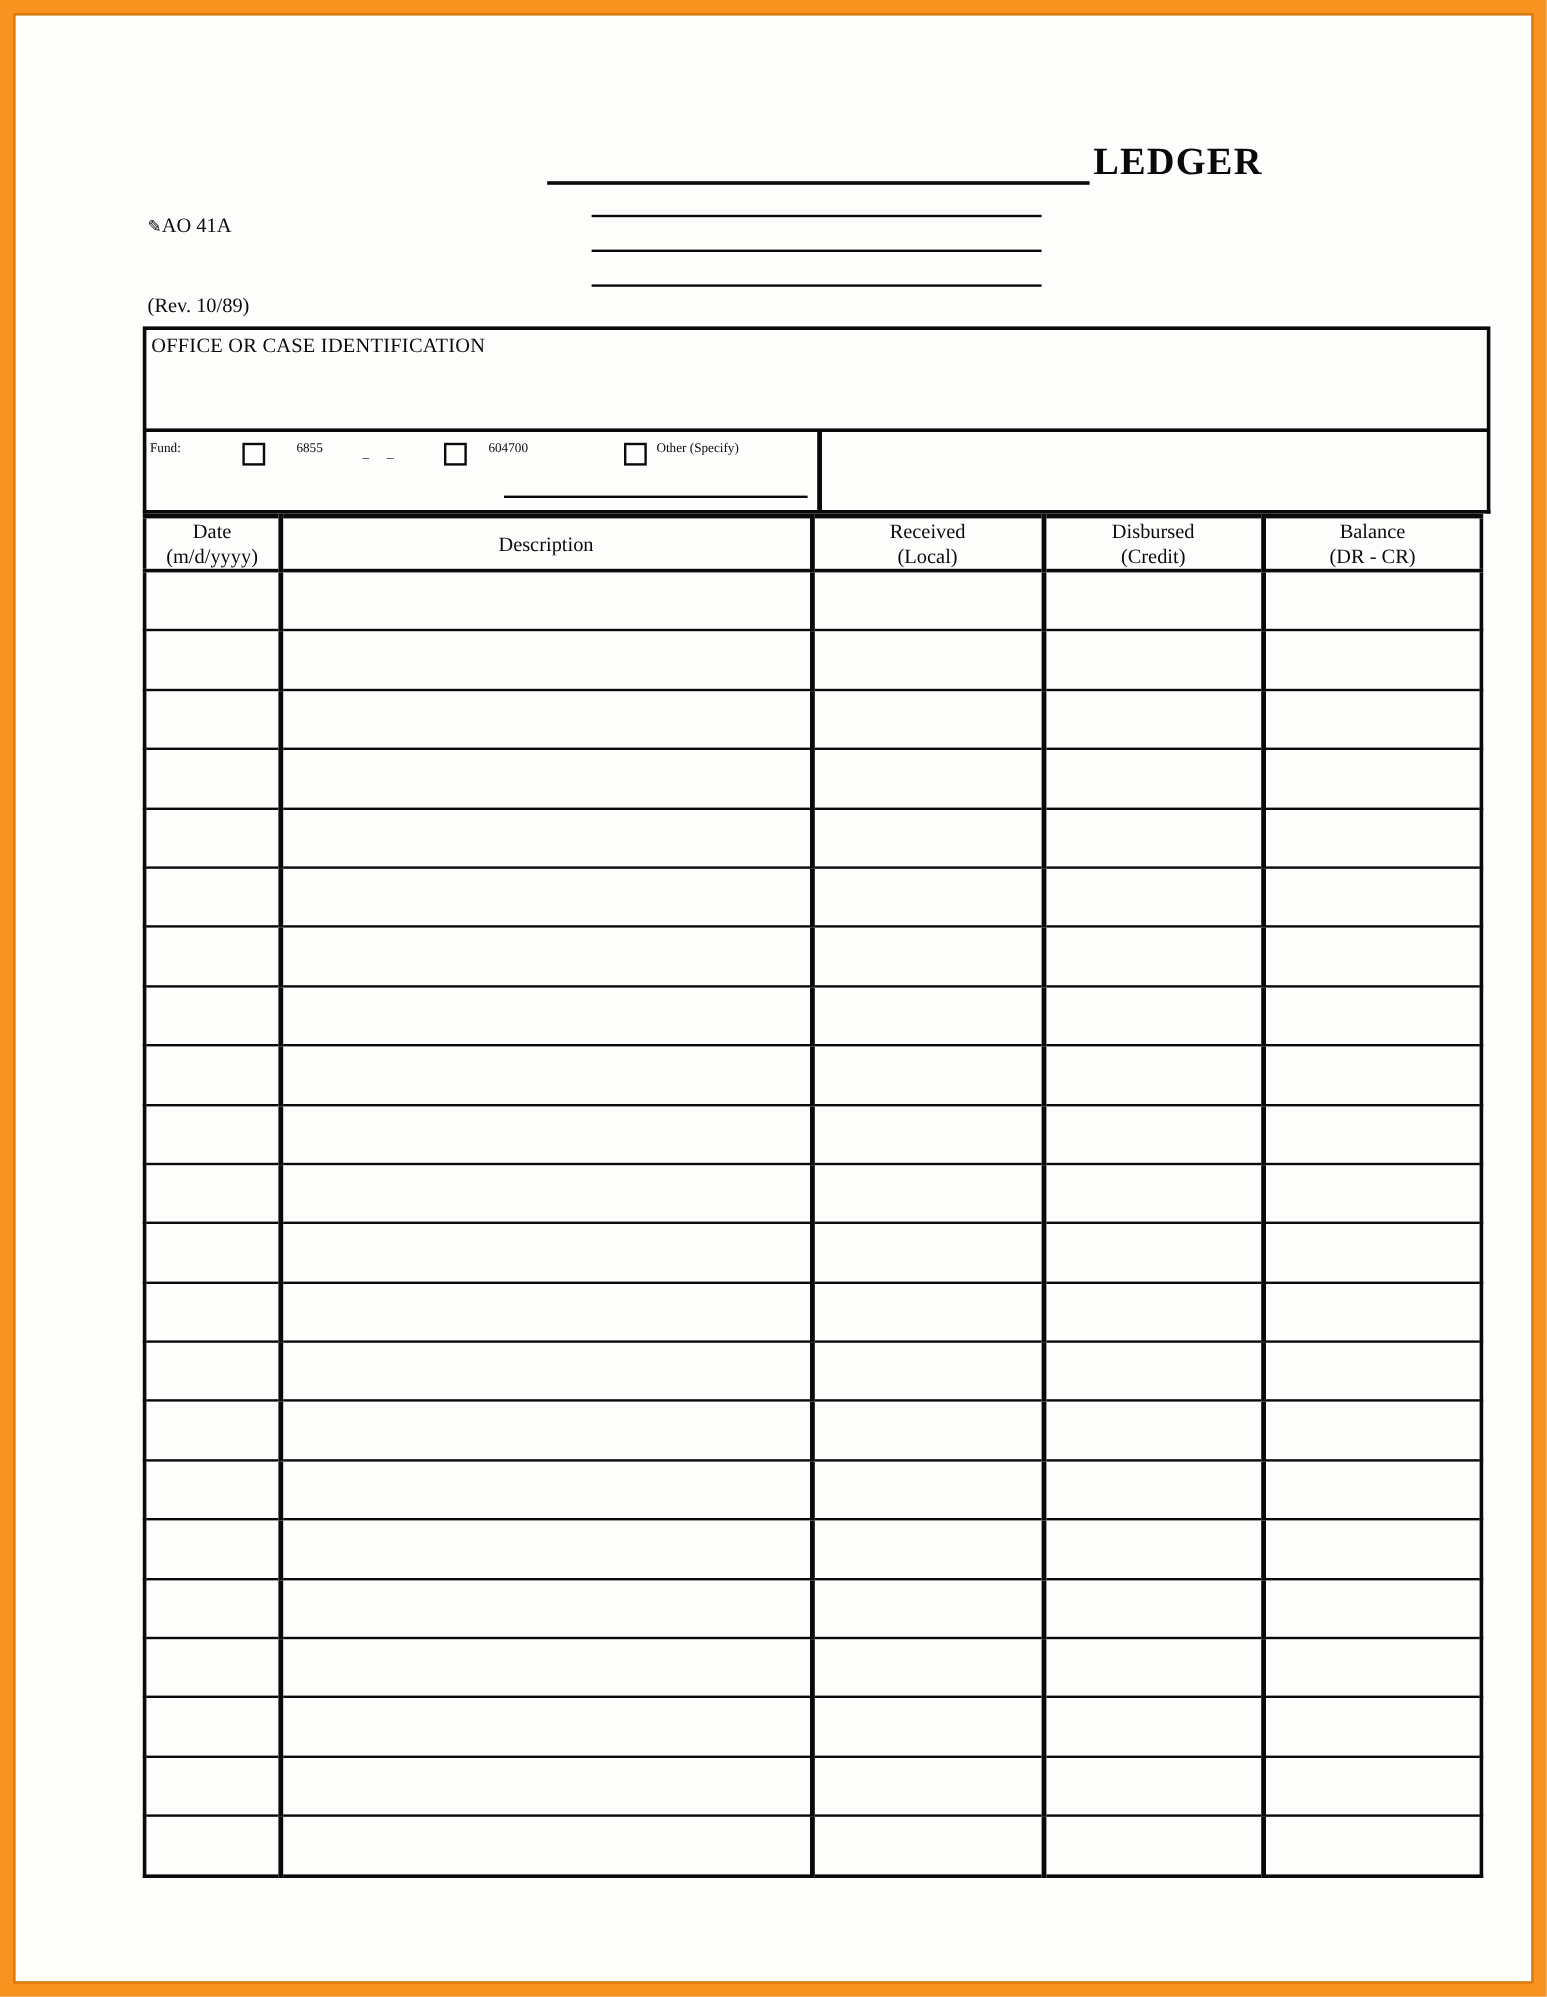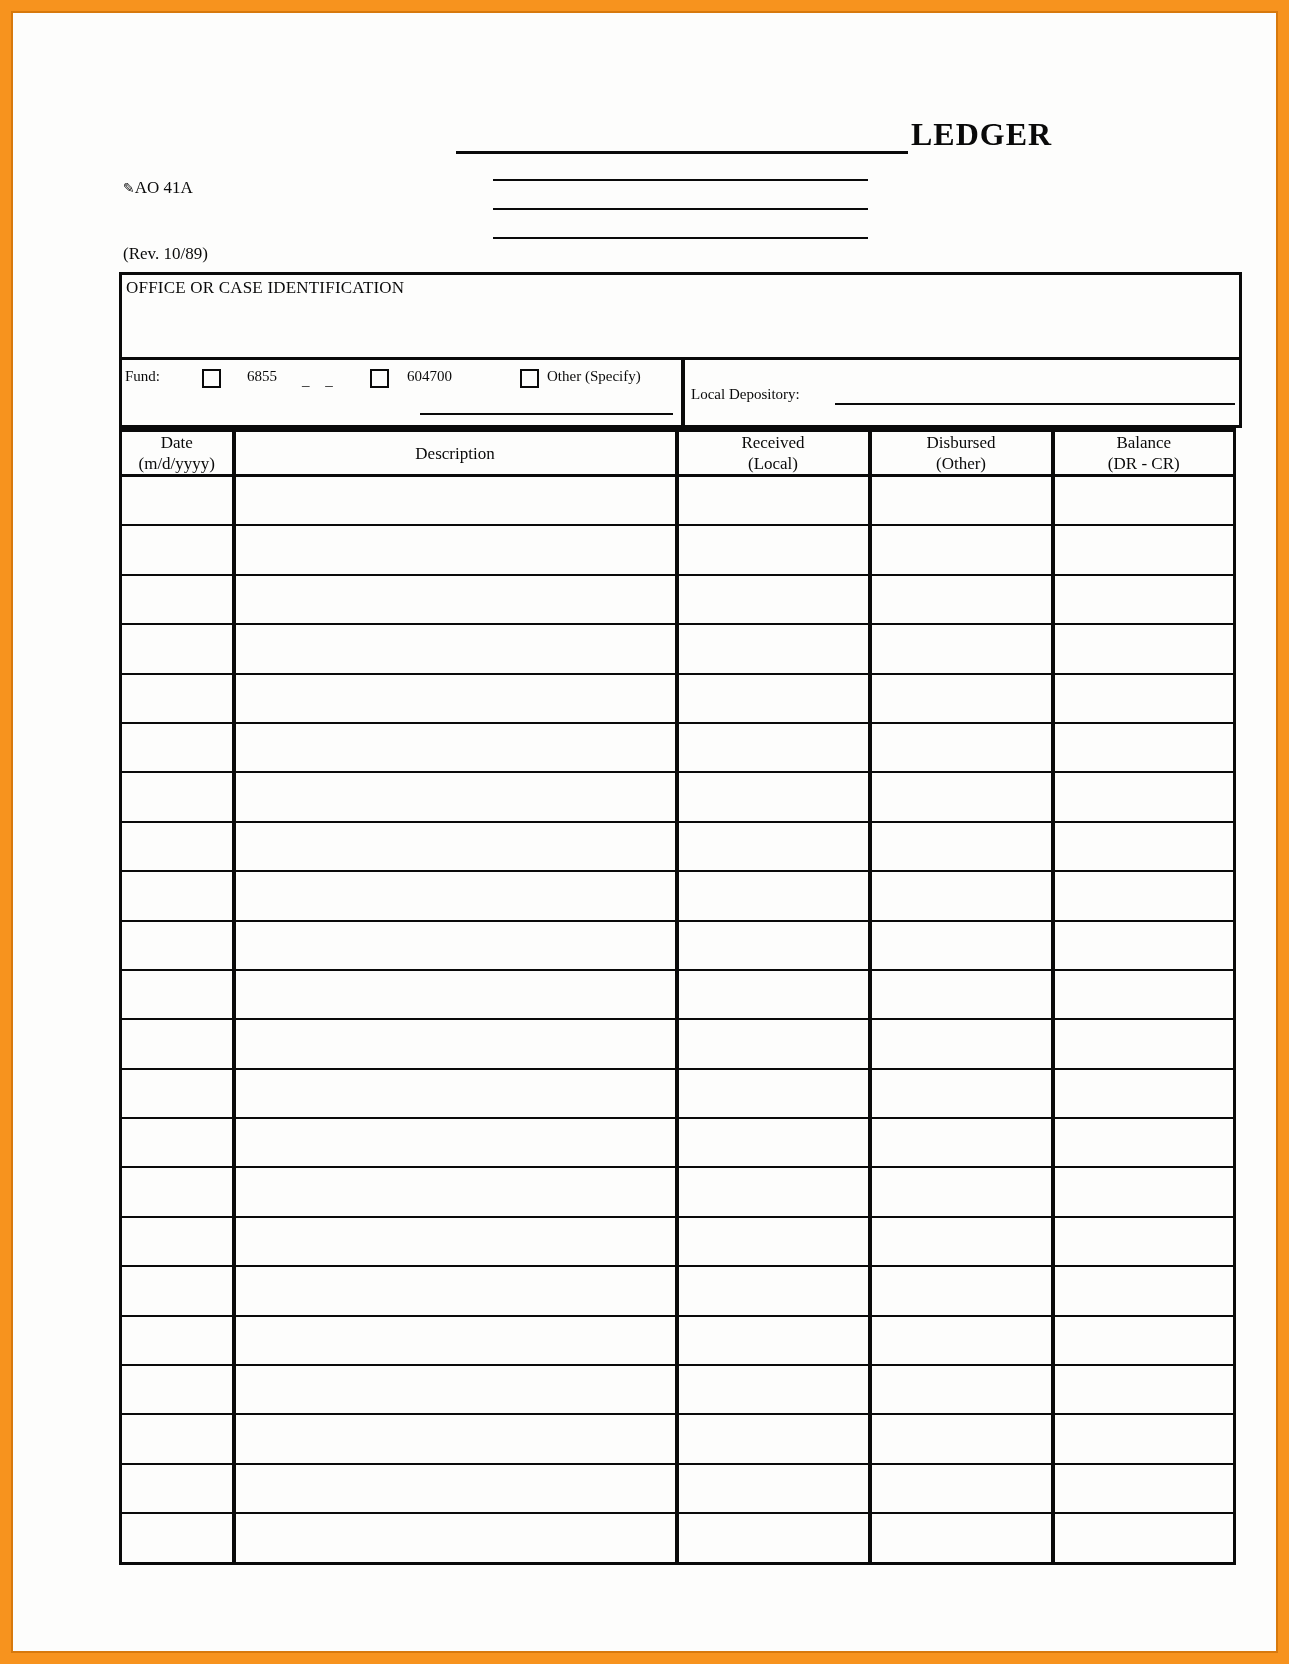--- a/index.html
+++ b/index.html
@@ -38,21 +38,21 @@
   }
   .office-label { padding: 3px 0 0 4px; font-size: 17px; letter-spacing: .2px; }
 
   .fund-row {
     box-sizing: border-box; width: 1123px; height: 68px;
     border: 3px solid #0a0a0a; border-top: none;
     display: flex;
   }
   .fund-left  { position: relative; width: 559px; border-right: 4px solid #0a0a0a; }
   .fund-right { position: relative; flex: 1; }
-  .fund-left .txt, .fund-right .txt { position: absolute; font-size: 15px; white-space: nowrap; }
+  .fund-left .txt, .fund-right .txt { position: absolute; font-size: 11px; white-space: nowrap; }
   .checkbox {
     position: absolute; top: 9px; width: 15px; height: 15px;
     border: 2px solid #0a0a0a; background: #FDFDFC;
   }
   .writein-line { position: absolute; background: #0a0a0a; height: 2px; }
 
   
   .ledger-table {
     border-collapse: collapse; table-layout: fixed;
     width: 997px;
@@ -95,24 +95,20 @@
           <span class="txt" style="left:3px;  top:8px;">Fund:</span>
           <span class="checkbox" style="left:80px;"></span>
           <span class="txt" style="left:125px; top:8px;">6855</span>
           <span class="txt" style="left:168px; top:12px; letter-spacing:6px;margin-left:12px;">_ _</span>
           <span class="checkbox" style="left:248px;"></span>
           <span class="txt" style="left:285px; top:8px;">604700</span>
           <span class="checkbox" style="left:398px;"></span>
           <span class="txt" style="left:425px; top:8px;">Other (Specify)</span>
           <span class="writein-line" style="left:298px; top:53px; width:253px;"></span>
         </div>
-        <div class="fund-right">
-          <span class="txt" style="left:6px; top:26px;">Local Depository:</span>
-          <span class="writein-line" style="left:150px; top:43px; width:400px;"></span>
-        </div>
       </div>
 
       <table class="ledger-table">
         <colgroup>
           <col class="col-date">
             <col class="col-desc">
             <col class="col-recv">
             <col class="col-disb">
             <col class="col-bal">
         </colgroup>
@@ -124,21 +120,21 @@
             </th>
             <th>
               <span class="th-line">Description</span>
             </th>
             <th>
               <span class="th-line">Received</span>
                 <span class="th-line">(Local)</span>
             </th>
             <th>
               <span class="th-line">Disbursed</span>
-                <span class="th-line">(Other)</span>
+                <span class="th-line">(Credit)</span>
             </th>
             <th>
               <span class="th-line">Balance</span>
                 <span class="th-line">(DR - CR)</span>
             </th>
           </tr>
         </thead>
         <tbody>
             <tr>
               <td></td>

